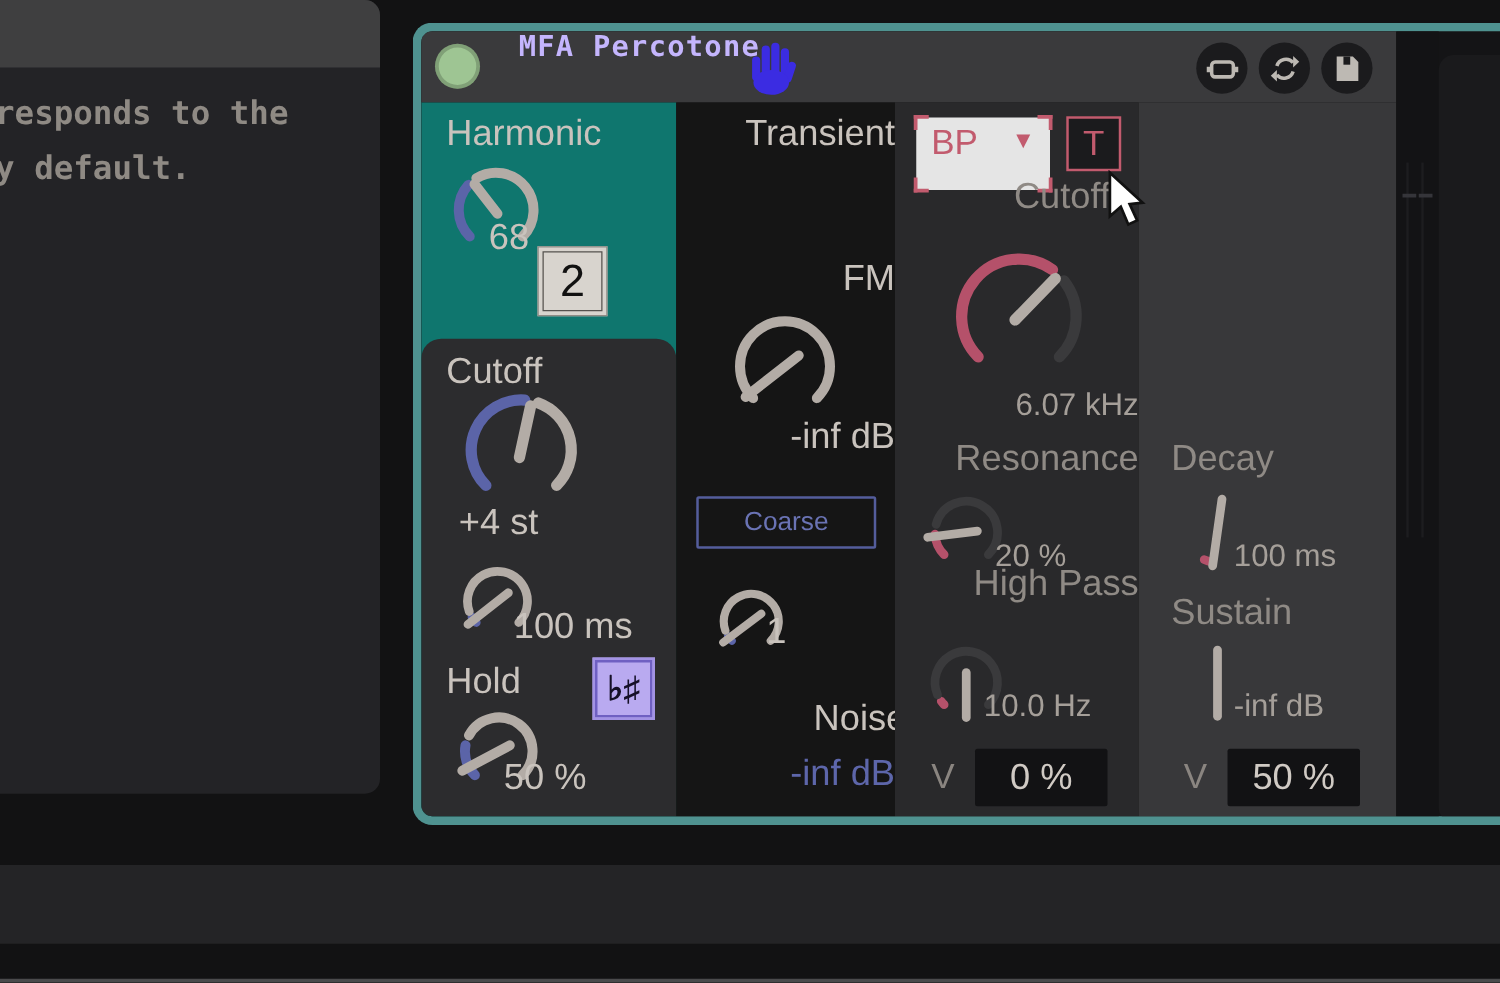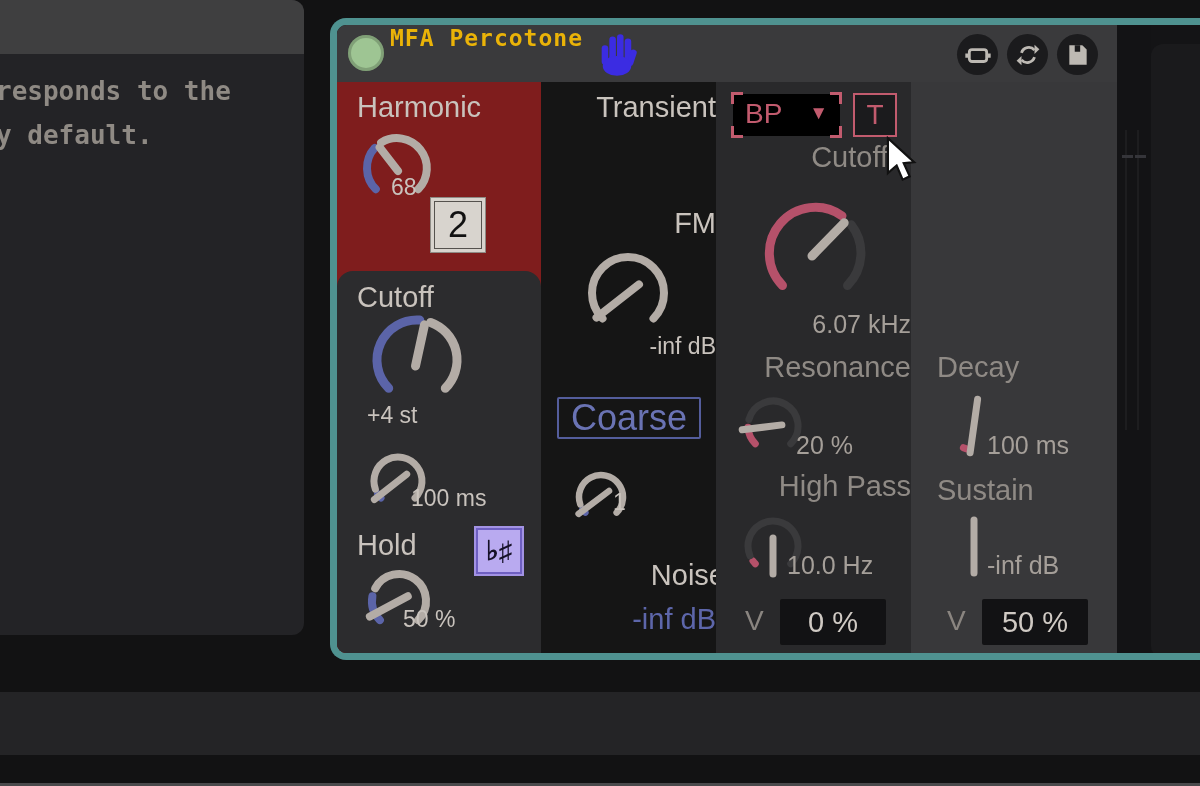--- a/index.html
+++ b/index.html
@@ -16,61 +16,61 @@
   #strip-mid { left:0; top:692px; width:1200px; height:63px; background:#242426; }
   #strip-line { left:0; top:783px; width:1200px; height:3px; background:#4a4a4c; }
 
   
   #mfl-window { left:330px; top:18px; width:870px; height:642px;
                 border:7px solid #4f9290; border-right:0;
                 border-radius:16px 0 0 16px; background:#141416; overflow:hidden; }
   #titlebar { left:0; top:0; width:780px; height:57px; background:#3a3a3c; }
   #power-led { left:11px; top:10px; width:36px; height:36px; border-radius:50%;
                background:#9ec593; box-shadow:inset 0 0 0 3px rgba(40,50,35,.25); }
-  #device-title { left:53px; top:0; height:57px; line-height:57px; color:#eab308;
+  #device-title { left:78px; top:0; height:57px; line-height:57px; color:#c4b5fd;
                   font:700 23px "DejaVu Sans Mono", monospace; letter-spacing:1px; }
   .tb-icon { top:9px; width:41px; height:41px; border-radius:50%; background:#1b1b1d;
              display:flex; align-items:center; justify-content:center; }
 
   
   .col { top:57px; height:578px; }
-  #col-harmonic { left:0; width:204px; background:#7f1d1d; }
+  #col-harmonic { left:0; width:204px; background:#0f766e; }
   #col-transient { left:204px; width:175px; background:#151515; }
   #col-filter { left:379px; width:195px; background:#29292b; }
   #col-output { left:574px; width:206px; background:#38383a; }
   #target-panel { left:0; top:189px; width:204px; height:446px; background:#2c2c2e;
                   border-radius:16px 16px 0 0; }
   #gutter { left:780px; top:0; width:34px; height:635px; background:#131315; }
   .gutter-line { width:2px; height:300px; top:105px; background:#1d1d1f; }
   .gutter-dash { width:11px; height:3px; top:130px; background:#35353a; }
   #side-panel { left:814px; top:19px; width:49px; height:614px; background:#1a1a1c;
                 border-radius:12px 0 0 12px; }
 
   
   .lbl  { color:#c9c3bd; font-size:29px; }
   .lbl-dim { color:#8f8a85; font-size:29px; }
-  .val  { color:#c9c3bd; font-size:23px; }
+  .val  { color:#c9c3bd; font-size:29px; }
   .val-dim { color:#a59f99; font-size:25px; }
   .blue { color:#5d66aa; font-size:29px; }
   .pink { color:#c25b6e; }
   .ctr  { text-align:right; }
   .vlab { color:#8a8580; font-size:28px; }
   .vbox { height:46px; background:#121214; border-radius:2px; color:#d0cac4;
           font-size:29px; text-align:center; line-height:46px; }
 
   
   #btn-2 { left:93px; top:115px; width:56px; height:56px; background:#d8d4ce;
            border:1px solid #8e8b85; box-shadow:inset 0 0 0 3px #d8d4ce, inset 0 0 0 4px #55524e;
            color:#111; font-size:36px; text-align:center; line-height:54px; }
   #btn-accidental { left:137px; top:255px; width:50px; height:50px; background:#b9aaf0;
            border:2px solid #a393e4; box-shadow:inset 0 0 0 2px #6f60c2;
            color:#151027; font-size:27px; font-weight:700; text-align:center; line-height:46px; }
   #btn-coarse { left:220px; top:372px; width:144px; height:42px; border:2px solid #545d9c;
-           border-radius:2px; color:#6a73b4; font-size:36px; text-align:center; line-height:38px; }
-  #bp-dropdown { left:396px; top:69px; width:107px; height:42px; background:#000000;padding-left:12px; }
+           border-radius:2px; color:#6a73b4; font-size:21px; text-align:center; line-height:38px; }
+  #bp-dropdown { left:396px; top:69px; width:107px; height:58px; background:#e5e5e5;padding-left:12px; }
   .corner { position:absolute; width:12px; height:12px; }
   .corner.tl { left:-2px; top:-2px; border-left:3px solid #c25b6e; border-top:3px solid #c25b6e; }
   .corner.tr { right:-2px; top:-2px; border-right:3px solid #c25b6e; border-top:3px solid #c25b6e; }
   .corner.bl { left:-2px; bottom:-2px; border-left:3px solid #c25b6e; border-bottom:3px solid #c25b6e; }
   .corner.br { right:-2px; bottom:-2px; border-right:3px solid #c25b6e; border-bottom:3px solid #c25b6e; }
   #bp-label { left:12px; top:4px; font-size:28px; }
   #bp-arrow { right:12px; top:8px; font-size:19px; }
   #btn-t { left:516px; top:68px; width:44px; height:44px; background:#1b1b1d;
            border:2px solid #c25b6e; font-size:28px; text-align:center; line-height:40px; }
 </style>
@@ -196,21 +196,21 @@
       <line x1="-3" y1="3" x2="29.2" y2="-30.2" stroke="#b3aca6" stroke-width="9" stroke-linecap="round"></line>
     </svg>
     <div class="abs val-dim ctr" style="left:0; top:228px; width:195px">6.07 kHz</div>
     <div class="abs lbl-dim ctr" style="left:0; top:269px; width:195px">Resonance</div>
     <svg class="abs" style="left:22px; top:309px" width="70" height="70" viewBox="-35 -35 70 70">
       <path d="M -17.7 17.7 A 25 25 0 0 1 -25.0 1.3" fill="none" stroke="#b5516a" stroke-width="7" stroke-linecap="round"></path>
       <path d="M -24.1 -6.5 A 25 25 0 1 1 17.7 17.7" fill="none" stroke="#3a3a3c" stroke-width="7" stroke-linecap="round"></path>
       <line x1="8.9" y1="-1.1" x2="-30.8" y2="3.8" stroke="#b3aca6" stroke-width="7" stroke-linecap="round"></line>
     </svg>
     <div class="abs val-dim" style="left:80px; top:349px">20 %</div>
-    <div class="abs lbl-dim ctr" style="left:0; top:388px; width:195px">High Pass</div>
+    <div class="abs lbl-dim ctr" style="left:0; top:369px; width:195px">High Pass</div>
     <svg class="abs" style="left:22px; top:429px" width="70" height="70" viewBox="-35 -35 70 70">
       <path d="M -17.7 17.7 A 25 25 0 0 1 -20.0 15.0" fill="none" stroke="#b5516a" stroke-width="7" stroke-linecap="round"></path>
       <path d="M -23.0 9.8 A 25 25 0 1 1 17.7 17.7" fill="none" stroke="#3a3a3c" stroke-width="7" stroke-linecap="round"></path>
       <line x1="0" y1="-8" x2="0" y2="28" stroke="#b3aca6" stroke-width="7" stroke-linecap="round"></line>
     </svg>
     <div class="abs val-dim" style="left:71px; top:469px">10.0 Hz</div>
     <div class="abs vlab" style="left:29px; top:523px">V</div>
     <div class="abs vbox" style="left:64px; top:517px; width:106px">0 %</div>
     <svg class="abs" style="left:167px; top:54px; z-index:9" width="36" height="48" viewBox="0 0 30 44">
       <path d="M3 2 L3 34 L11 27 L16.5 40 L23 37 L17.5 25 L27 24 Z" fill="#ffffff" stroke="#111" stroke-width="2"></path>

